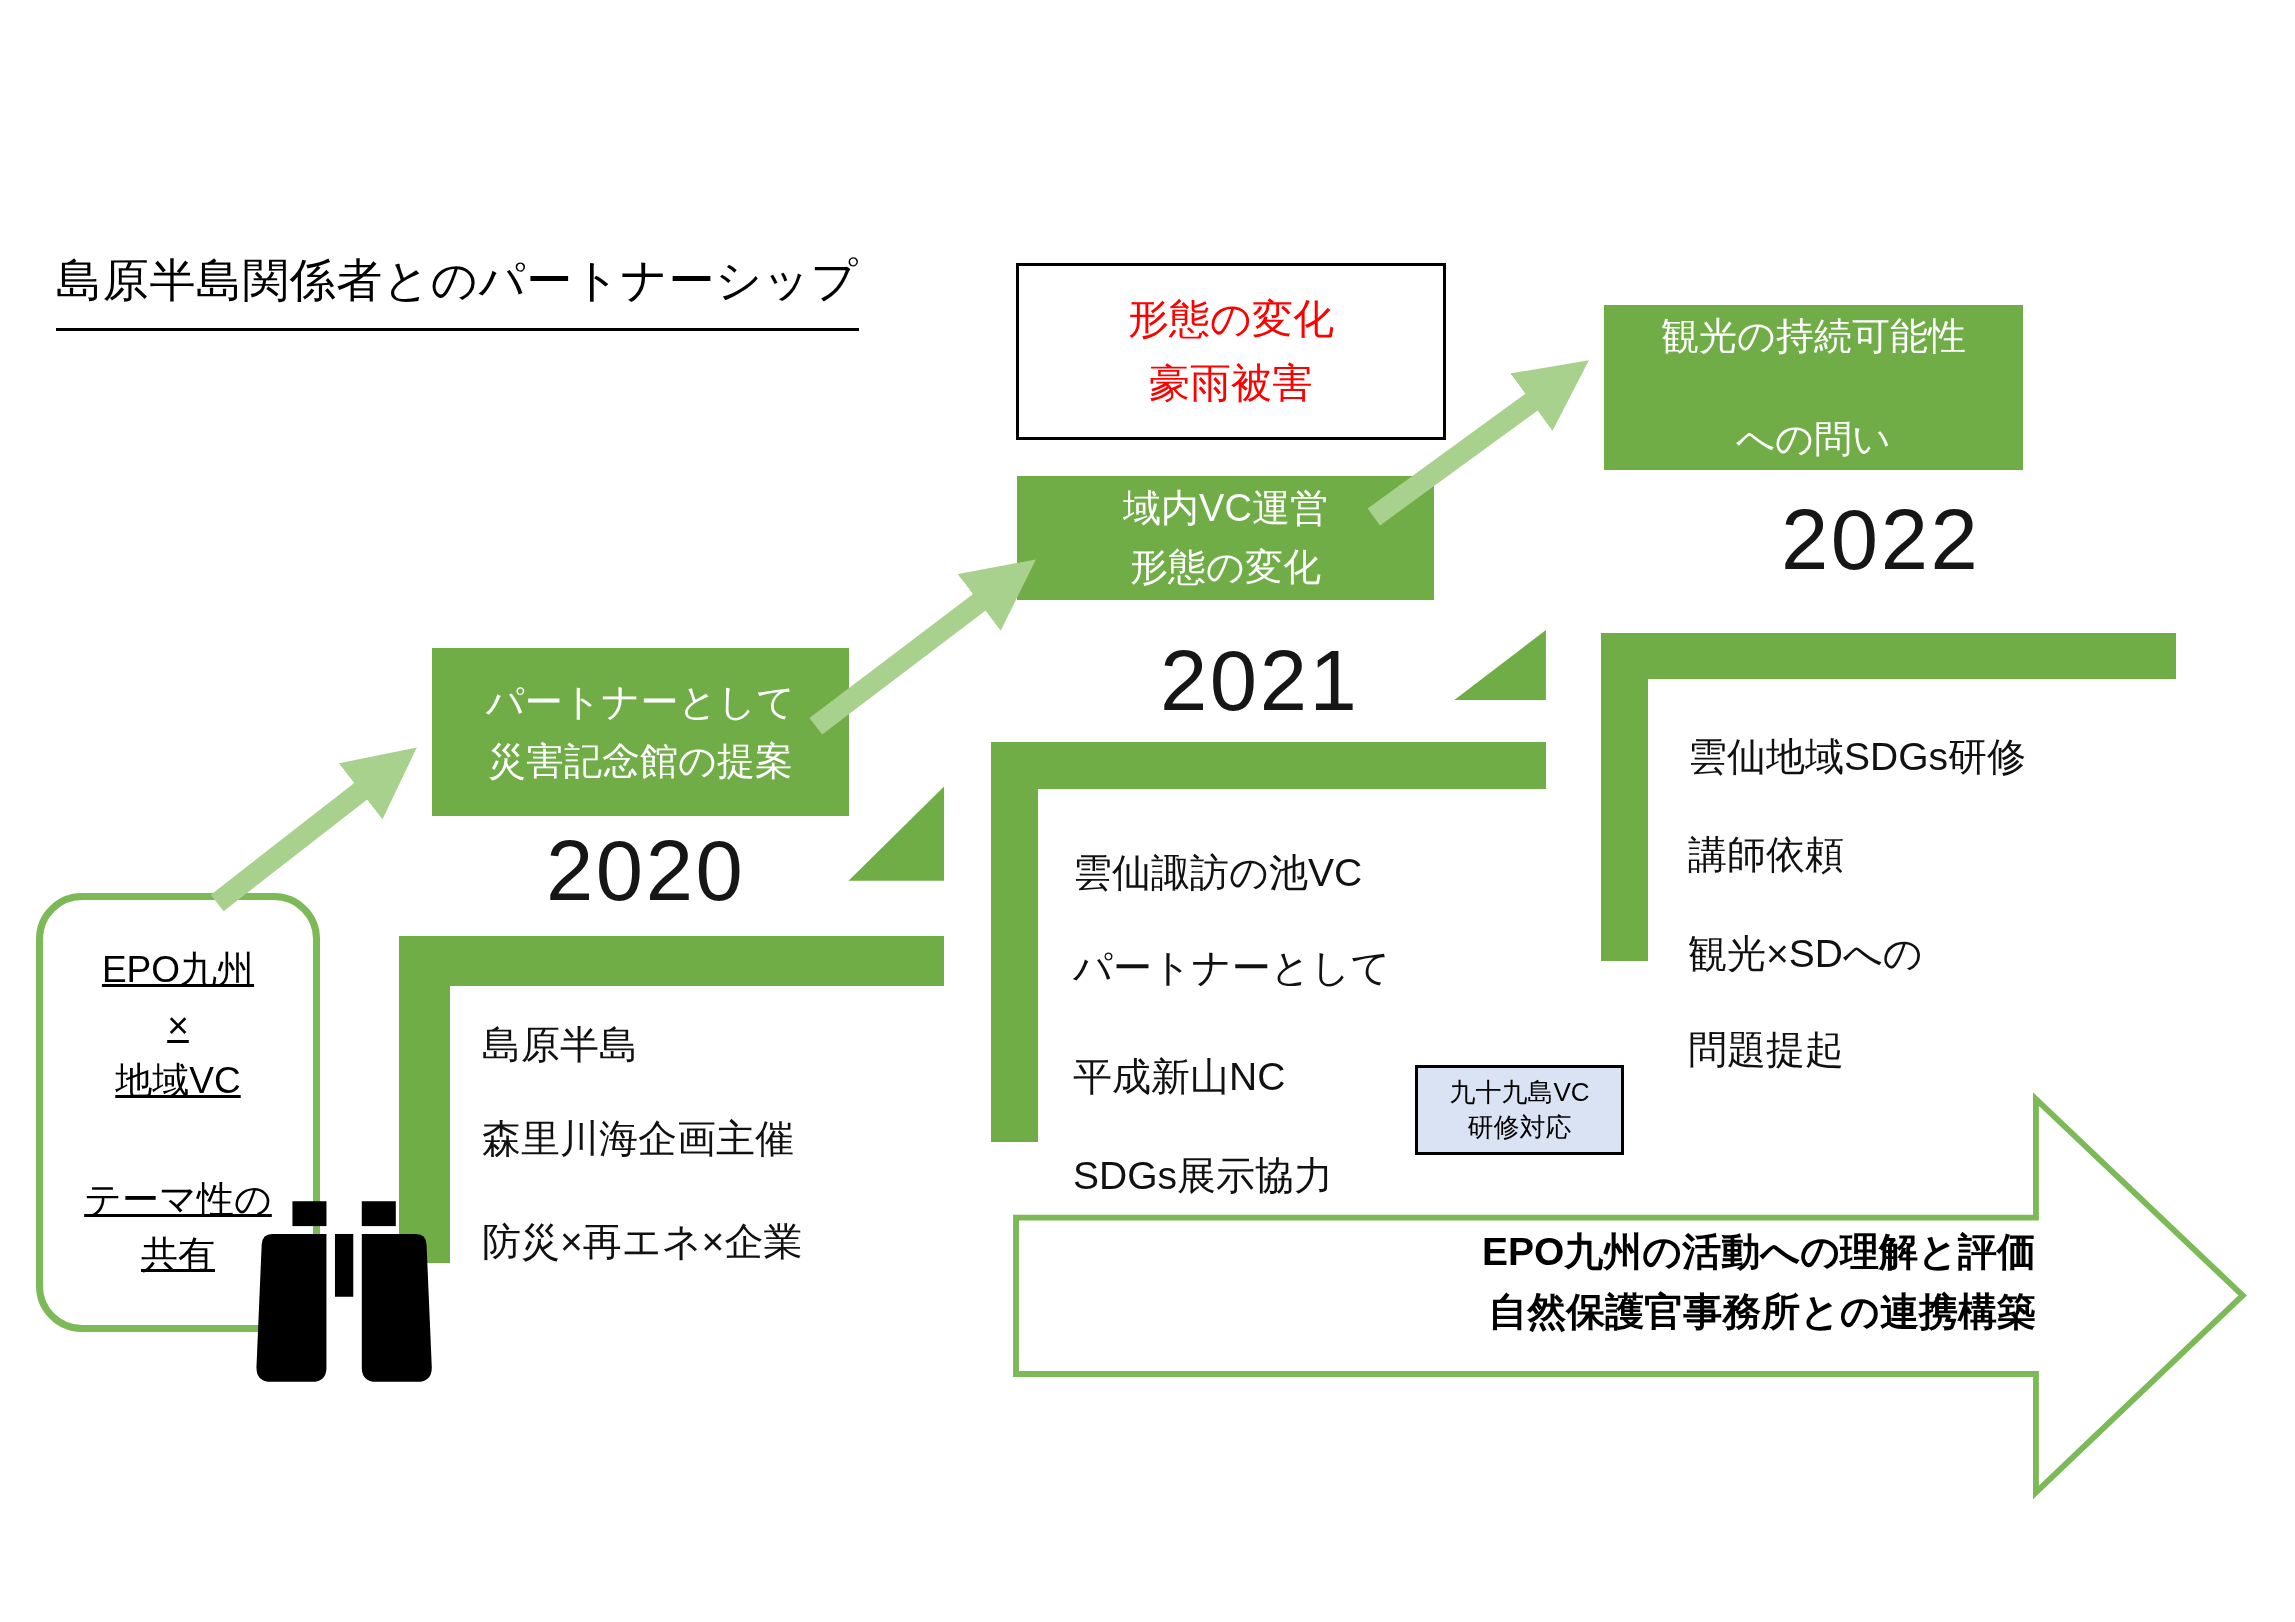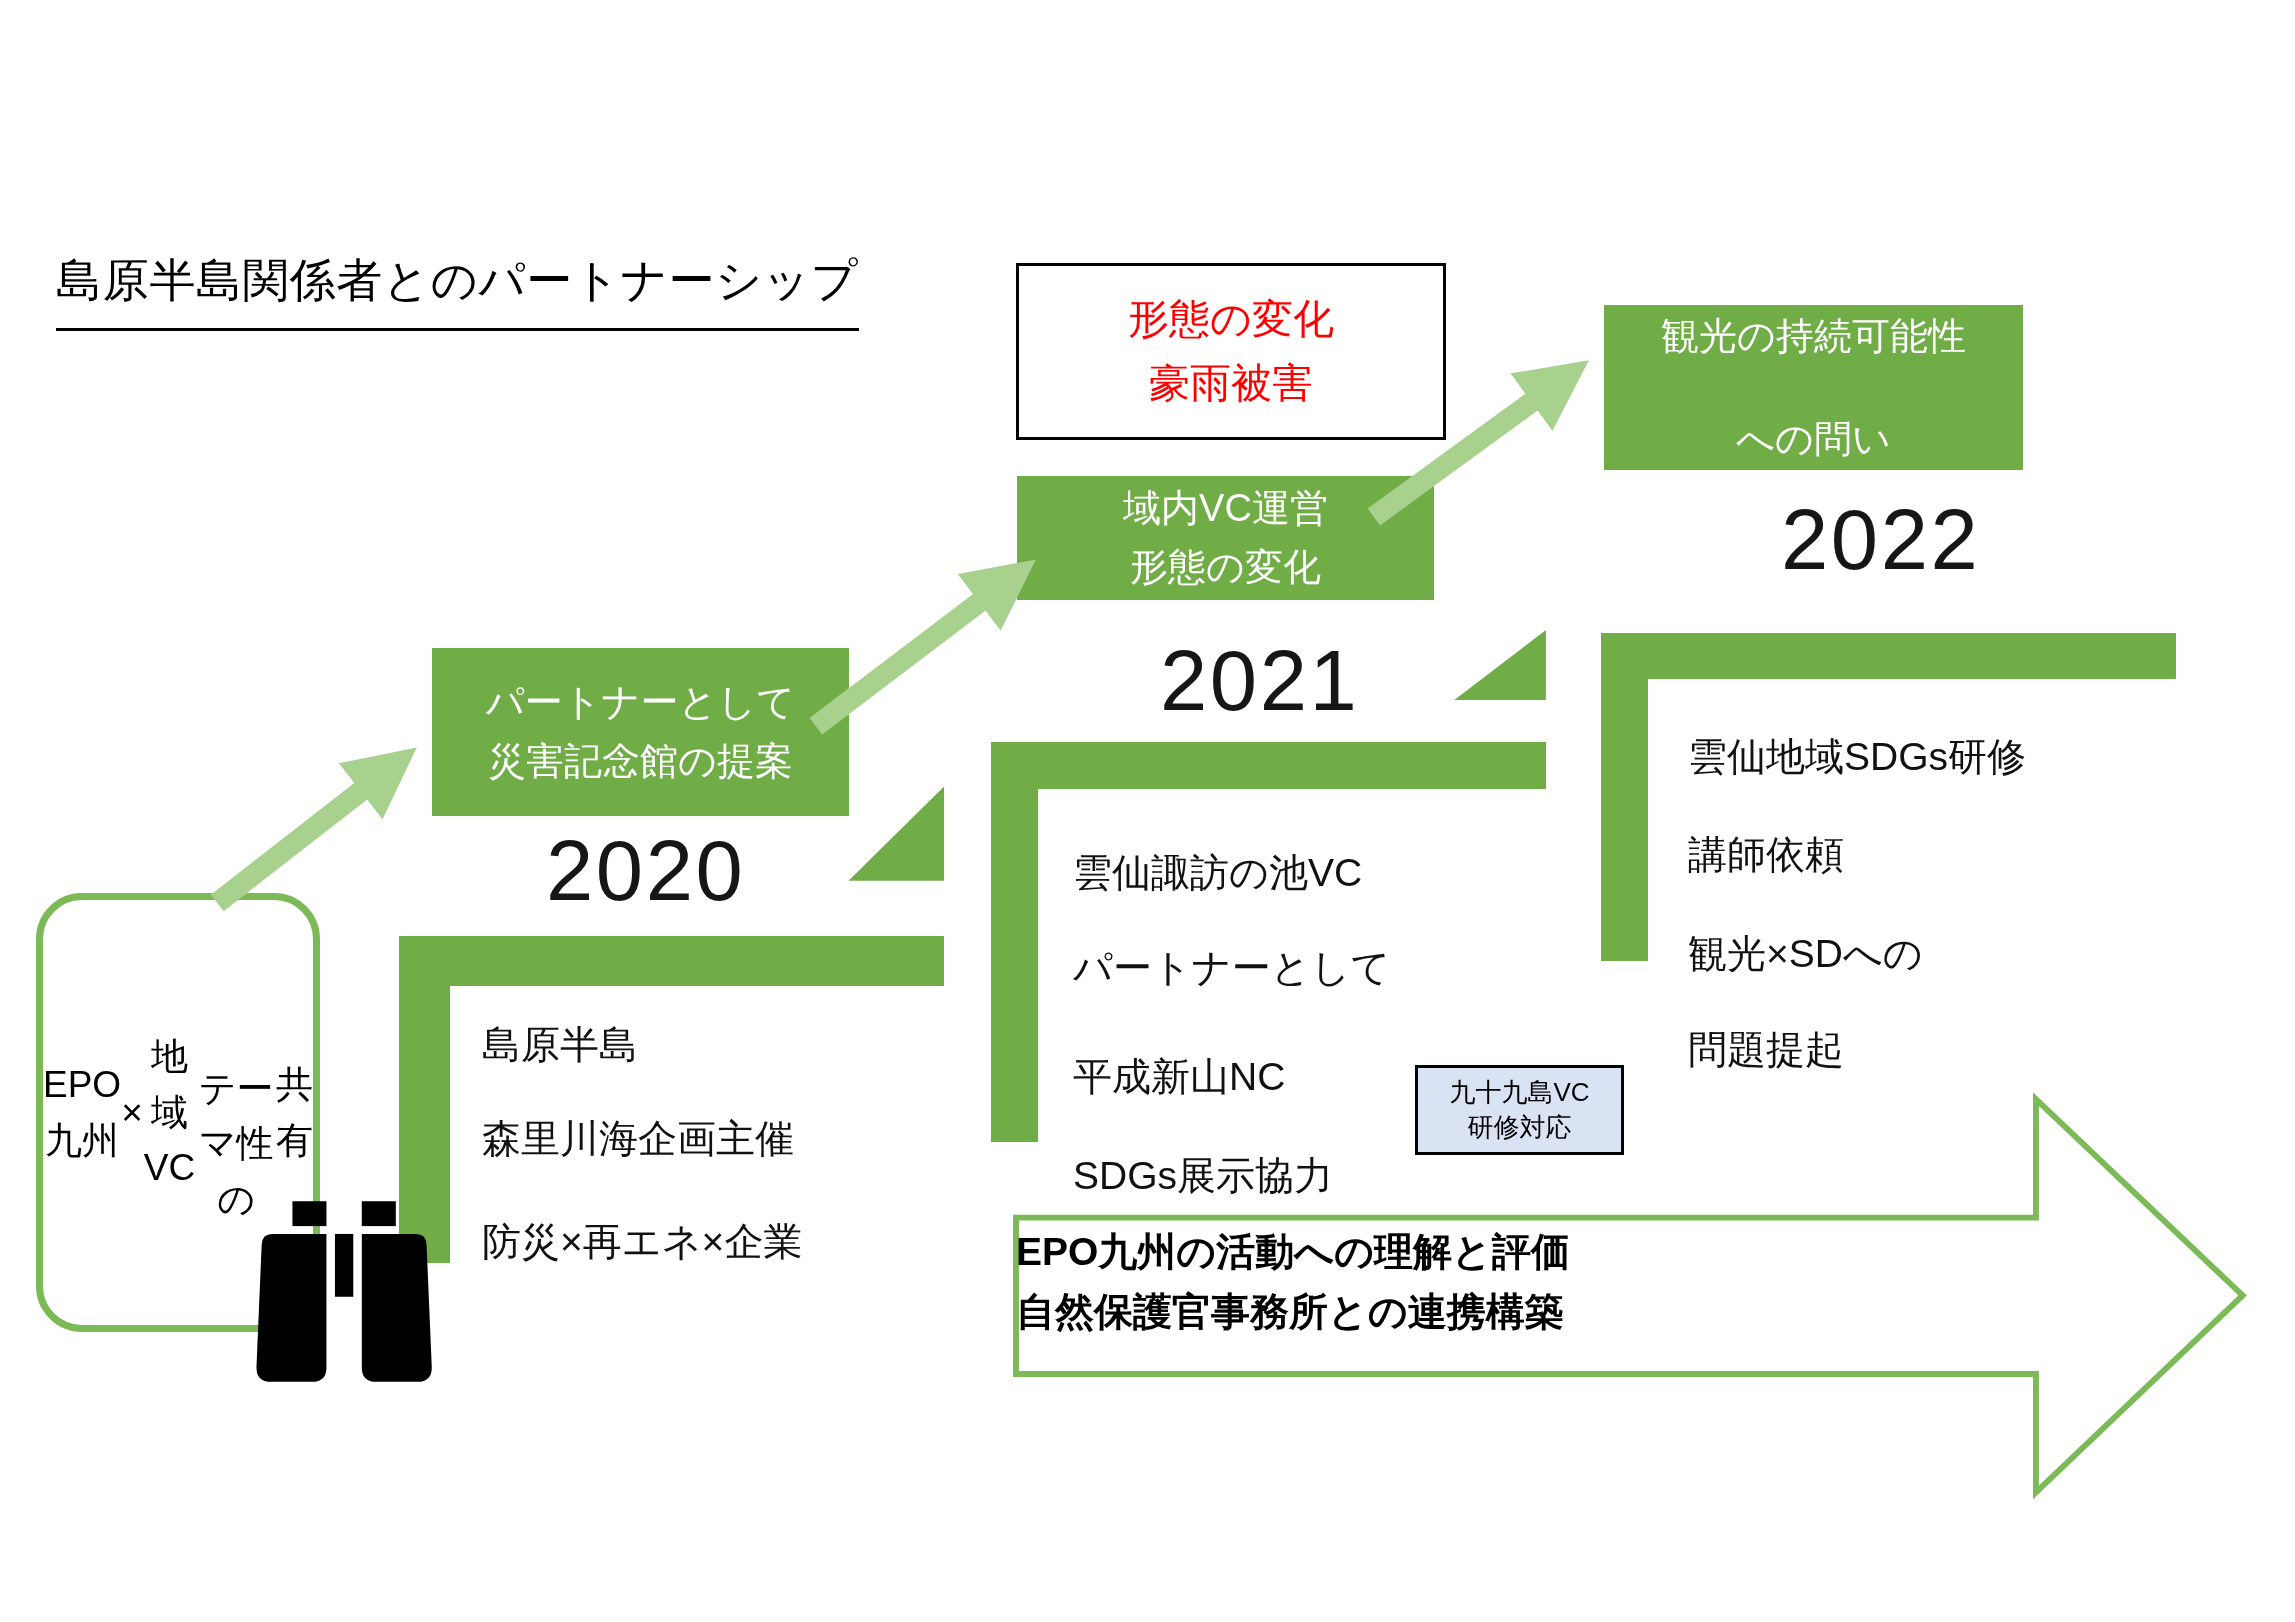--- a/index.html
+++ b/index.html
@@ -31,27 +31,27 @@
   
   .badge{
     left:1415px;top:1065px;width:203px;height:84px;background:var(--bluefill);
     border:3.3px solid #000;display:flex;flex-direction:column;align-items:center;
     justify-content:center;font-size:26px;line-height:1.35;color:#000;text-align:center;
   }
   
   .epo{
     left:36px;top:893px;width:270px;height:425px;background:#fff;
     border:7.9px solid var(--greenline);border-radius:46px;
-    display:flex;align-items:center;justify-content:center;
-    font-size:37px;line-height:1.5;color:#000;text-align:center;z-index:2;
+    display:flex;flex-direction:column;align-items:center;justify-content:center;
+    font-size:37px;line-height:1.5;color:#000;text-align:center;z-index:2;text-decoration:underline;
   }
   .epo .gap-above{margin-top:63px;}
   
   .bigarrow-text{
-    left:1016px;top:1222px;width:1020px;text-align:left;
+    left:1016px;top:1222px;width:1020px;text-align:right;
     font-size:39px;font-weight:bold;line-height:1.55;color:#000;z-index:6;
   }
   svg.overlay{position:absolute;left:0;top:0;z-index:5;pointer-events:none;}
 </style>
 </head>
 <body>
 
 <div class="page">
 
   <div class="abs title">島原半島関係者とのパートナーシップ</div>

